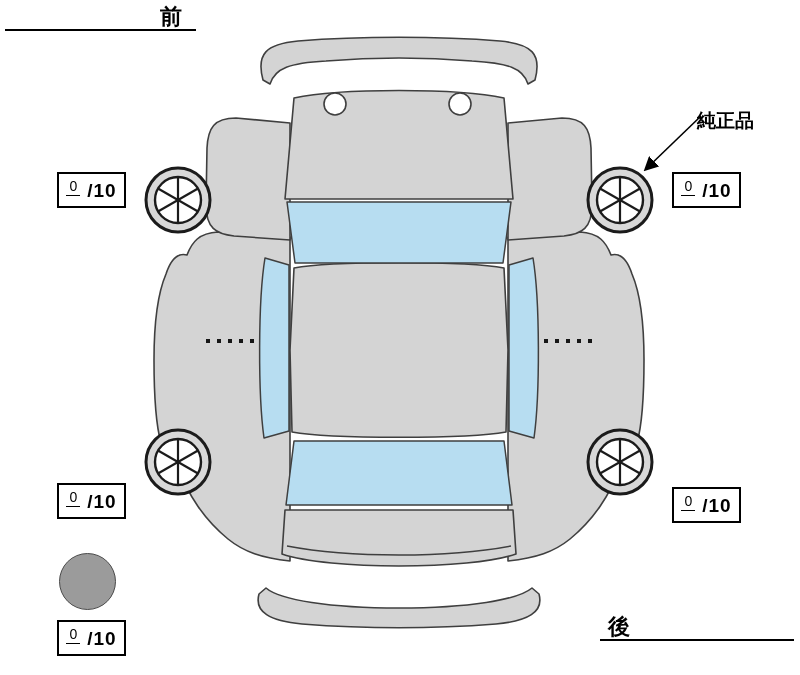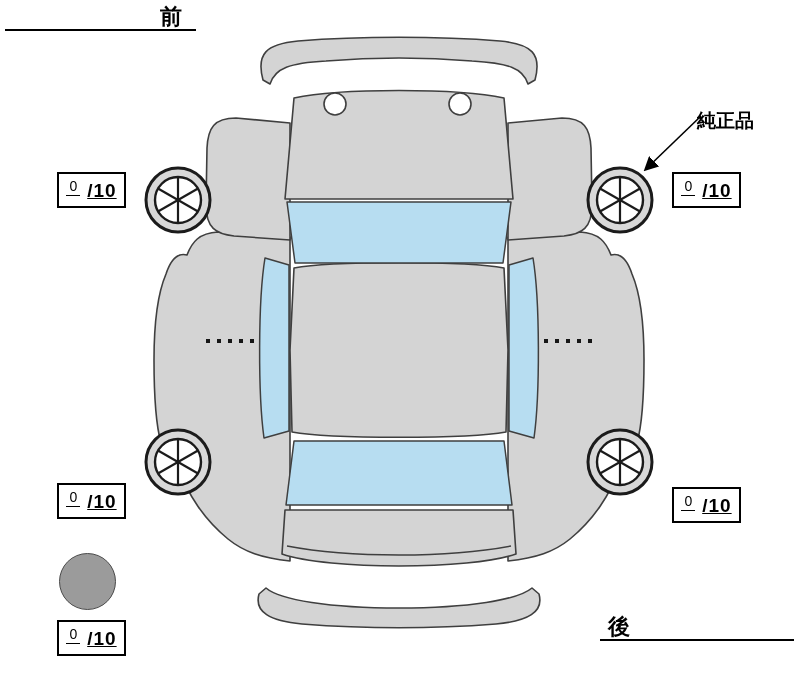--- a/index.html
+++ b/index.html
@@ -24,21 +24,21 @@
 
   
   .score-box{
     position:absolute;width:69px;height:36px;background:#fff;border:2px solid #000;
     display:flex;align-items:center;justify-content:center;gap:7px;box-sizing:border-box;
   }
   .score-val{
     font-size:14px;line-height:1;padding:0 3px 2px;border-bottom:1.5px solid #000;
     transform:translateY(-3px);
   }
-  .score-scale{font-size:19px;font-weight:bold;letter-spacing:1px;line-height:1;text-decoration:underline;}
+  .score-scale{font-size:19px;font-weight:bold;letter-spacing:1px;line-height:1;}
   .box-fl{left:57px;top:172px;}
   .box-fr{left:672px;top:172px;}
   .box-rl{left:57px;top:483px;}
   .box-rr{left:672px;top:487px;}
   .box-spare{left:57px;top:620px;}
 
   
   .dir-underline{
     position:absolute;height:30px;border-bottom:2px solid #000;
     display:flex;align-items:flex-end;box-sizing:border-box;

